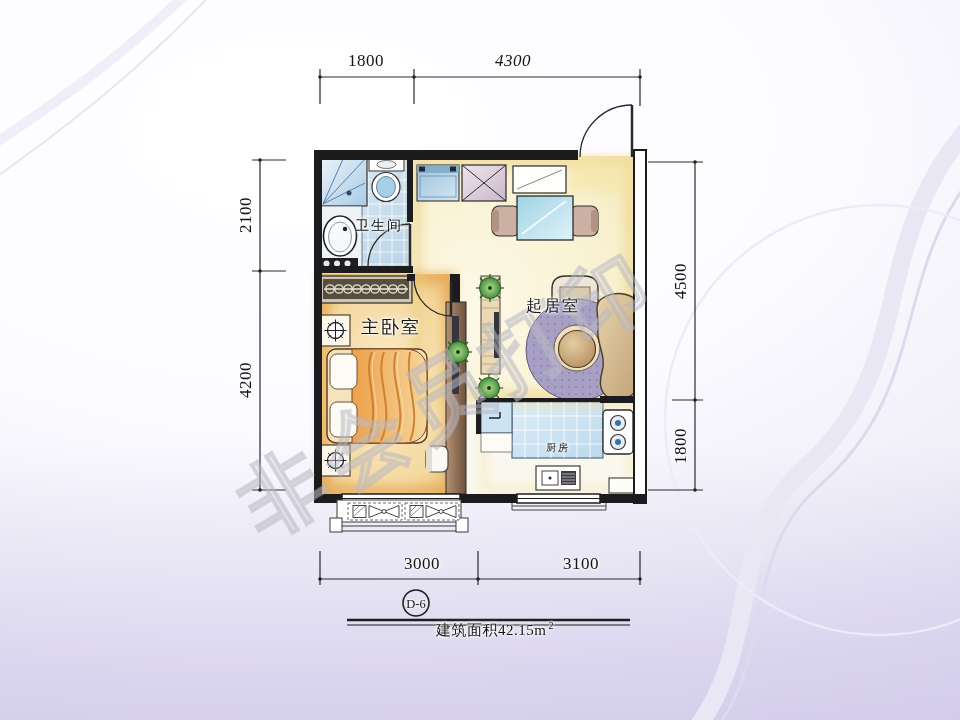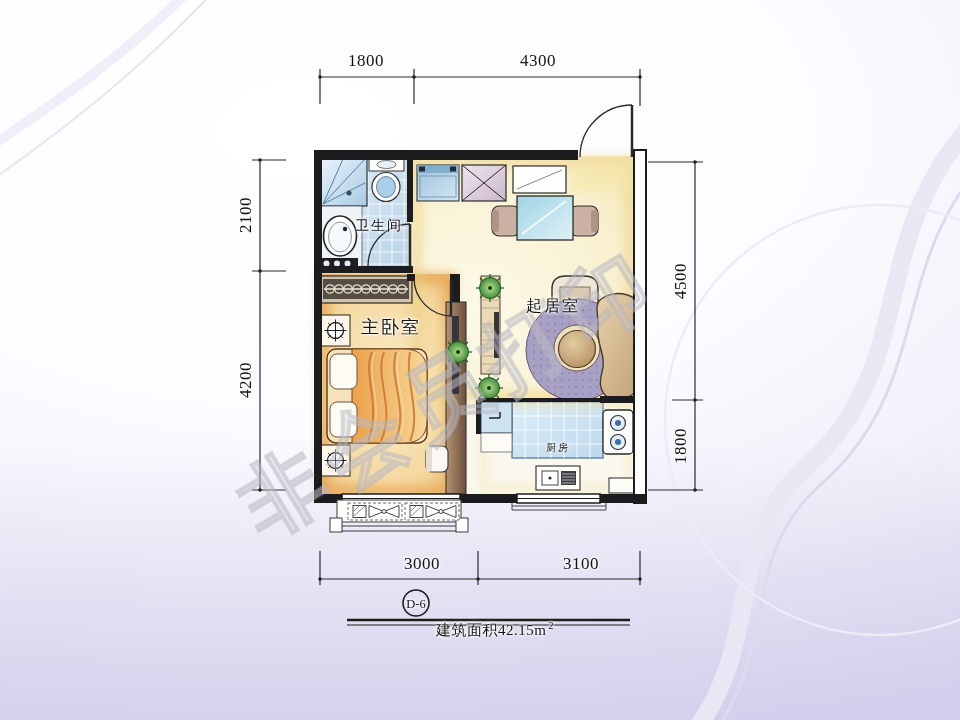--- a/index.html
+++ b/index.html
@@ -394,21 +394,21 @@
   <g stroke="#1c1c1c" fill="none">
     <circle cx="416" cy="603" r="13" stroke-width="1.6"></circle>
     <path d="M347,620 H630" stroke-width="2.6"></path>
     <path d="M347,625 H630" stroke-width="1"></path>
   </g>
 </svg>
 
 <div id="watermark">非会员打印</div>
 
 <span class="lbl dim" style="left:366px;top:61px;">1800</span>
-<span class="lbl dim" style="left:538px;top:61px;">4300</span>
+<span class="lbl dim" style="left:513px;top:61px;font-style:italic;">4300</span>
 <span class="lbl dim vert" style="left:246px;top:215px;">2100</span>
 <span class="lbl dim vert" style="left:246px;top:380px;">4200</span>
 <span class="lbl dim vert" style="left:681px;top:281px;">4500</span>
 <span class="lbl dim vert" style="left:681px;top:446px;">1800</span>
 <span class="lbl dim" style="left:398px;top:564px;margin-left:24px;">3000</span>
 <span class="lbl dim" style="left:560px;top:564px;margin-left:21px;">3100</span>
 
 <span class="lbl room rm-bath" style="left:379px;top:226px;">卫生间</span>
 <span class="lbl room rm-bed" style="left:391px;top:327px;">主卧室</span>
 <span class="lbl room rm-liv" style="left:553px;top:262px;">起居室</span>

